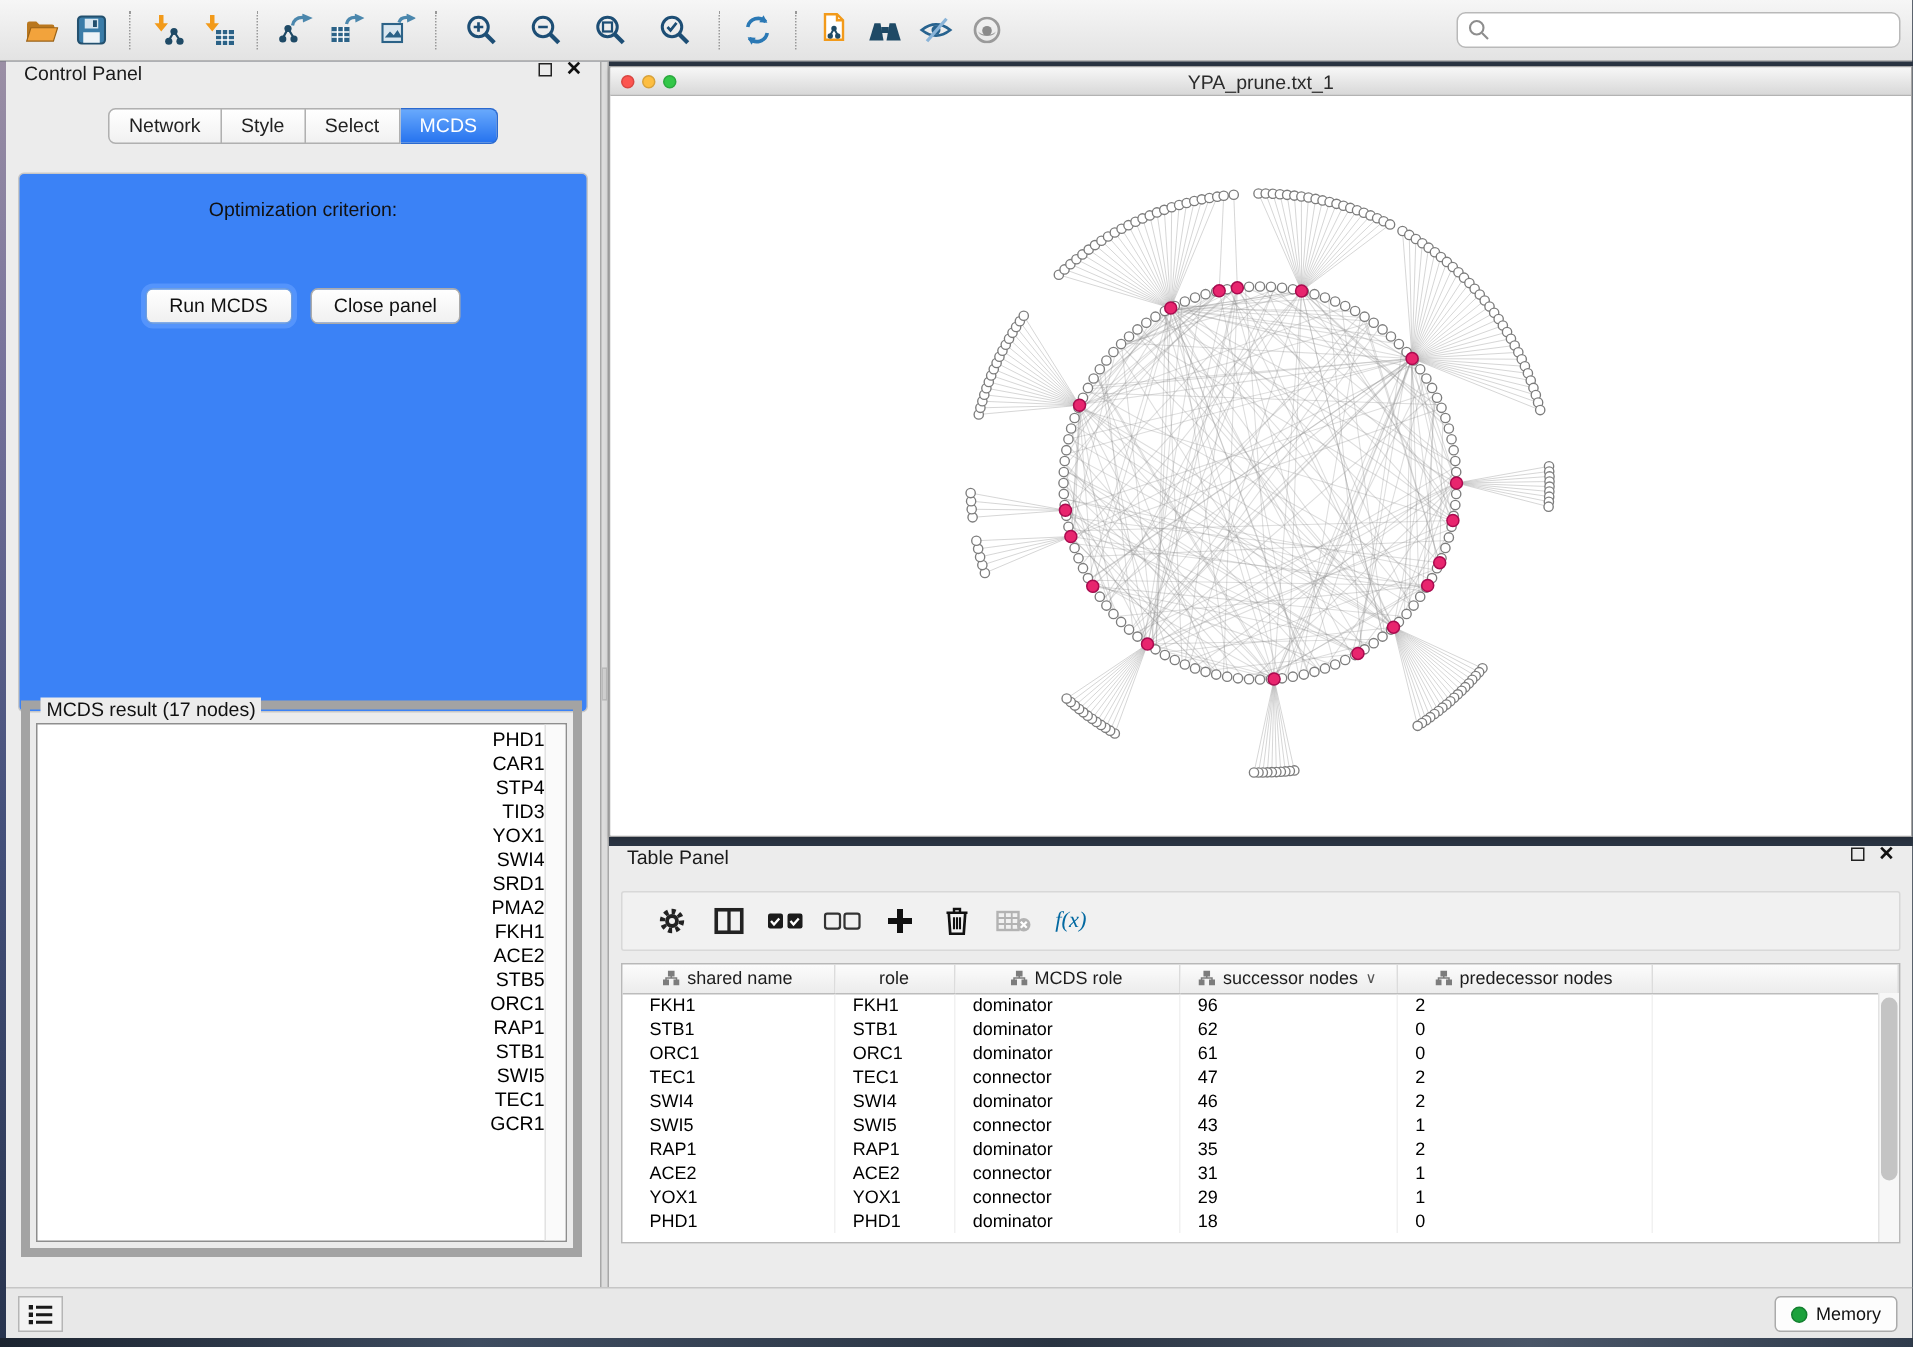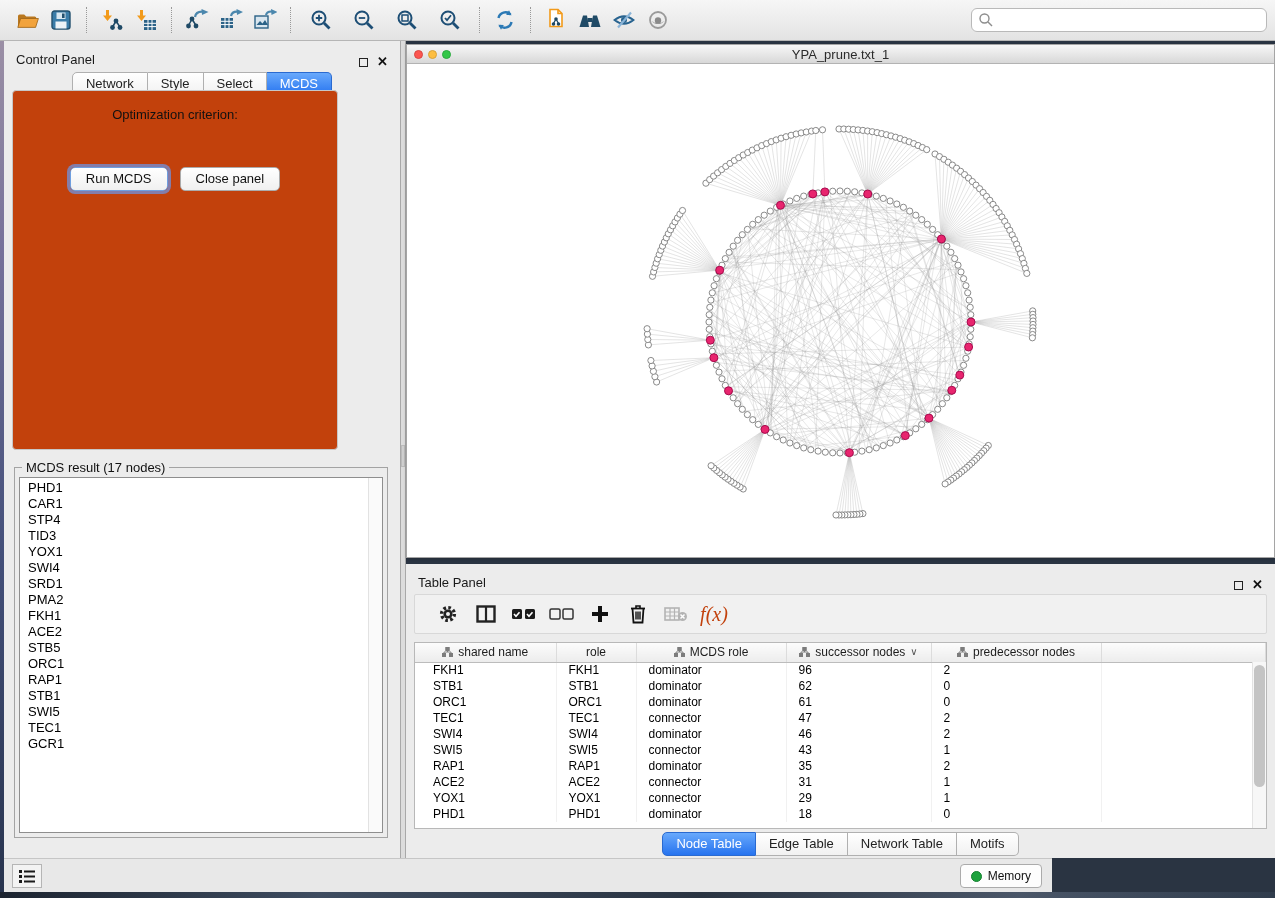--- a/index.html
+++ b/index.html
@@ -20,53 +20,53 @@
     font-family:"Liberation Sans",sans-serif; background:transparent; }
 
   
   #wall-left { position:absolute; left:0; top:41px; width:4px; height:851px;
     background:linear-gradient(180deg,#9b8fa5 0%,#75719a 25%,#44507a 60%,#28344e 100%); }
   #wall-bottom { position:absolute; left:0; top:892px; width:1275px; height:6px;
     background:linear-gradient(90deg,#1c2430,#3e4c60 25%,#2a3442 55%,#4a5668 80%,#303c4c); }
 
   
   #control-panel { position:absolute; left:4px; top:41px; width:396px; height:817px; background:#ececec; }
-  .panel-head { height:26px; display:flex; align-items:flex-end; padding:0 12px; }
+  .panel-head { height:26px; display:flex; align-items:flex-start; padding:0 12px; }
   .panel-title { font-size:13px; color:#1a1a1a; }
   .win-btns { margin-left:auto; display:flex; align-items:center; gap:9px; }
   .float-box { width:9px; height:9px; border:1.5px solid #222; display:inline-block; cursor:pointer; }
   .close-x { font-size:13px; font-weight:bold; color:#111; line-height:10px; cursor:pointer; }
 
   .cp-tabs { position:absolute; left:0; top:31px; width:100%; display:flex; justify-content:center; }
   .seg { display:flex; }
   .seg .sg { font-size:13px; color:#222; background:linear-gradient(#ffffff,#f1f1f1);
     border:1px solid #b0b0b0; border-left:none; padding:3px 13px 4px; cursor:pointer; line-height:15px; }
   .seg .sg:first-child { border-left:1px solid #b0b0b0; border-radius:5px 0 0 5px; }
   .seg .sg:last-child { border-radius:0 5px 5px 0; }
   .seg .sg.sel { background:linear-gradient(#68a9fc,#2673ef); color:#fff; border-color:#2a6ad0; }
 
-  .cp-content { position:absolute; left:8px; top:49px; width:326px; height:360px;
-    background:#c2410c; border:1px solid #c7c7c7; border-radius:4px; }
+  .cp-content { position:absolute; left:8px; top:74px; width:380px; height:360px;
+    background:#3b82f6; border:1px solid #c7c7c7; border-radius:4px; }
   .opt-label { margin-top:16px; text-align:center; font-size:13px; color:#111; }
   .combo { position:absolute; left:36px; top:40px; width:308px; height:24px; background:#fff;
     border:1px solid #adadad; border-radius:4px; display:flex; align-items:center; cursor:pointer; }
   .combo-text { flex:1; font-size:13px; color:#111; padding-left:9px; white-space:nowrap; }
   .combo-step { width:18px; height:20px; margin-right:1px; border-radius:4px;
     background:linear-gradient(#6fb0fd,#2273f0); display:flex; flex-direction:column;
     align-items:center; justify-content:center; gap:2px; }
   .arr-up { width:0;height:0;border-left:4px solid transparent;border-right:4px solid transparent;border-bottom:5px solid #fff; }
   .arr-dn { width:0;height:0;border-left:4px solid transparent;border-right:4px solid transparent;border-top:5px solid #fff; }
   .btn-row { position:absolute; left:0; top:76px; width:100%; display:flex; justify-content:center; gap:12px; }
   .pbtn { font-size:13px; color:#111; background:linear-gradient(#ffffff,#f0f0f0);
     border:1px solid #ababab; border-radius:5px; padding:3px 15px 4px; cursor:pointer;
     font-family:"Liberation Sans",sans-serif; }
   .pbtn.focused { box-shadow:0 0 0 3px rgba(98,158,255,.65); border-color:#6f9fe0; }
 
   .cp-group { position:absolute; left:10px; top:426px; width:374px; height:371px;
-    border:1px solid #a3a3a3; }
+    border:6px solid #a3a3a3;text-align:right; }
   .cp-legend { position:absolute; top:-8px; left:7px; background:#ececec; padding:0 4px;
     font-size:13px; color:#111; }
   .mcds-listbox { position:absolute; left:4px; top:9px; right:4px; bottom:4px; background:#fff;
     border:1px solid #8e8e8e; overflow:hidden; }
   .mcds-items { position:absolute; left:0; top:2px; right:14px; }
   .mcds-item { font-size:13px; line-height:16px; padding-left:8px; color:#000; cursor:default; }
   .mcds-scroll { position:absolute; right:0; top:0; bottom:0; width:14px; background:#fafafa; border-left:1px solid #e2e2e2; }
 
   
   #v-splitter { position:absolute; left:400px; top:41px; width:6px; height:817px;
@@ -84,42 +84,42 @@
   .light.y { background:#fdbe41; border:1px solid #d8a23a; }
   .light.g { background:#33c748; border:1px solid #2aa93e; }
   .nw-title { width:100%; text-align:center; font-size:13px; color:#2b2b2b; }
   .nw-canvas { position:absolute; left:0; top:19px; width:867px; height:493px; background:#fff; overflow:hidden; }
 
   
   #table-panel { position:absolute; left:406px; top:564px; width:869px; height:294px; background:#ececec; }
   .tp-toolbar { position:absolute; left:8px; top:30px; right:8px; height:40px; background:#f1f1f1;
     border:1px solid #d8d8d8; border-radius:2px; display:flex; align-items:center; padding-left:14px; gap:0; }
   .ttbtn { width:38px; height:34px; display:grid; place-items:center; cursor:pointer; }
-  .fx { font-family:"Liberation Serif", serif; font-style:italic; font-size:20px; color:#c2410c; }
+  .fx { font-family:"Liberation Serif", serif; font-style:italic; font-size:15px; color:#0369a1; }
 
   .tp-table { position:absolute; left:8px; top:78px; right:8px; height:187px; background:#fff;
     border:1px solid #b8b8b8; overflow:hidden; }
   table.node-table { border-collapse:collapse; table-layout:fixed; width:100%; }
   .node-table th { height:19px; font-weight:normal; font-size:12px; color:#1d1d1d;
     background:linear-gradient(#fcfcfc,#ececec); border-right:1px solid #dcdcdc; border-bottom:1px solid #bcbcbc;
     text-align:center; white-space:nowrap; overflow:hidden; cursor:pointer; }
   .node-table th .th-inner { display:inline-flex; align-items:center; gap:5px; }
   .node-table td { height:16px; font-size:12px; color:#000; border-right:1px solid #f1f1f1;
     white-space:nowrap; overflow:hidden; padding-left:12px; }
   .node-table td.c-shared { padding-left:18px; }
   .node-table td.num { padding-right:14px; }
   .node-table td.c-pred { padding-right:12px; }
   .sort-chev { font-size:10px; color:#555; }
   .tbl-scroll { position:absolute; right:0; top:19px; bottom:0; width:14px; background:#f7f7f7; border-left:1px solid #e3e3e3; }
   .tbl-thumb { position:absolute; left:1px; right:1px; top:3px; height:122px; background:#c4c4c4; border-radius:6px; }
 
   .tp-tabs { position:absolute; left:0; top:268px; width:100%; display:flex; justify-content:center; }
 
   
-  #status-bar { position:absolute; left:4px; top:858px; width:1048px; height:34px; background:#e8e8e8;
+  #status-bar { position:absolute; left:4px; top:858px; width:1271px; height:34px; background:#e8e8e8;
     border-top:1px solid #c6c6c6; }
   .sb-left { position:absolute; left:8px; top:5px; width:30px; height:24px; background:#f3f3f3;
     border:1px solid #b5b5b5; display:grid; place-items:center; cursor:pointer; }
   .memory-btn { position:absolute; right:10px; top:5px; height:24px; background:#fdfdfd;
     border:1px solid #ababab; border-radius:4px; display:flex; align-items:center; gap:6px;
     padding:0 10px; cursor:pointer; }
   .mem-dot { width:11px; height:11px; border-radius:50%; background:#1ca23c; border:1px solid #148030; }
   .memory-btn span.lbl { font-size:12px; color:#111; }
 </style>
 </head>
@@ -1213,28 +1213,20 @@
               <td class="c-pred num">0</td>
               <td class="c-fill"></td>
             </tr>
           </tbody>
       </table>
       <div class="tbl-scroll">
           <div class="tbl-thumb"></div>
         </div>
     </div>
 
-    <div class="tp-tabs">
-      <div class="seg">
-        <span class="sg sel">Node Table</span>
-        <span class="sg">Edge Table</span>
-        <span class="sg">Network Table</span>
-        <span class="sg">Motifs</span>
-      </div>
-    </div>
   </div>
 
   <div id="status-bar">
     <div class="sb-left">
       <svg width="16" height="14">
           <g fill="#1a1a1a">
             <rect x="0" y="1" width="3" height="3"></rect>
             <rect x="5" y="1.5" width="11" height="2"></rect>
             <rect x="0" y="6" width="3" height="3"></rect>
             <rect x="5" y="6.5" width="11" height="2"></rect>

